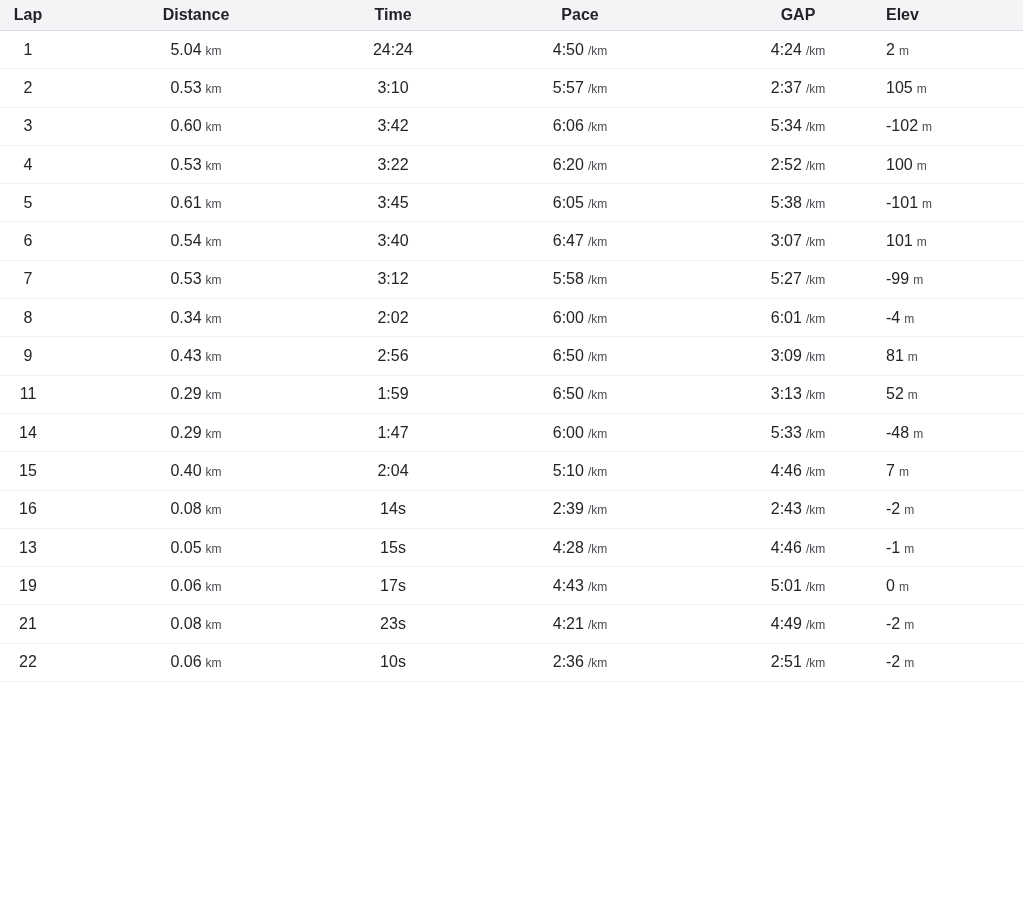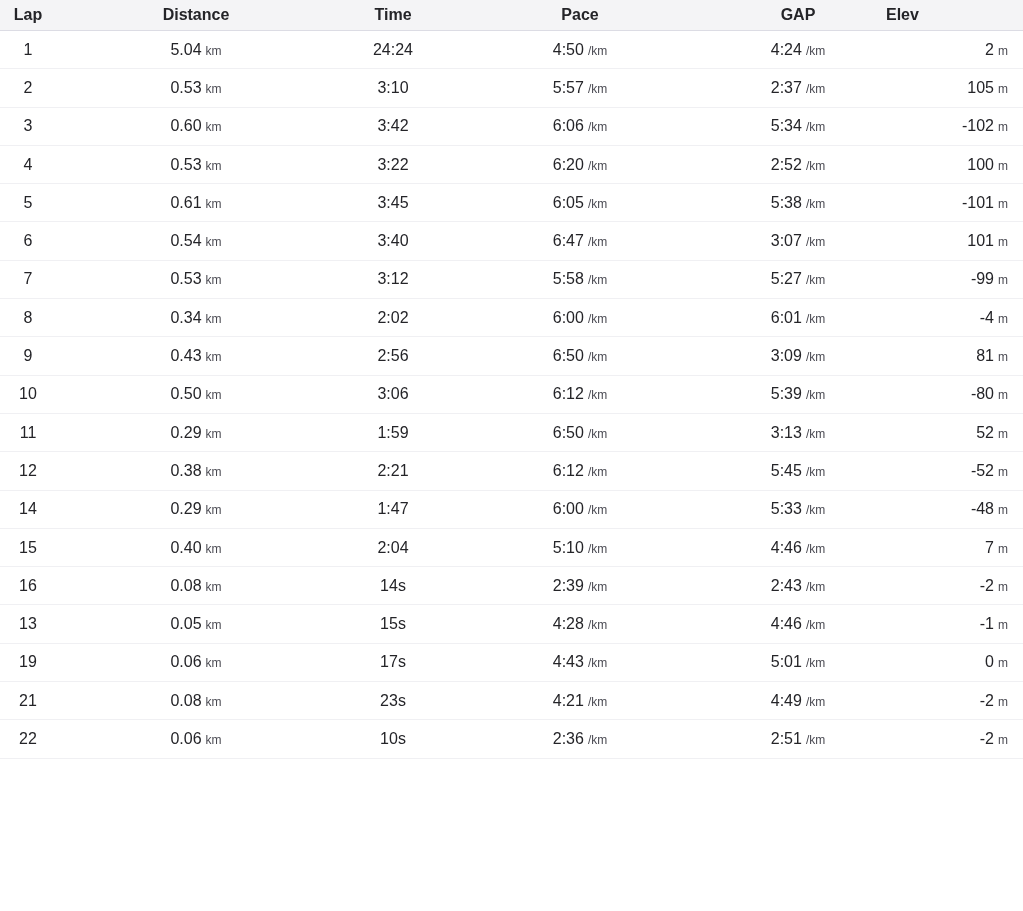--- a/index.html
+++ b/index.html
@@ -50,21 +50,21 @@
   tbody td {
     border-bottom: 1px solid #f0f0f3;
     font-size: 16px;
     font-weight: 500;
     text-align: center;
     padding: 0;
     white-space: nowrap;
     vertical-align: middle;
   }
   tbody td.col-elev {
-    text-align: right;
+    text-align: left;
     padding-right: 15px;
   }
   .unit {
     font-size: 12px;
     font-weight: 400;
     color: #4a4a52;
     margin-left: 4px;
   }
 </style>
 </head>
@@ -265,76 +265,36 @@
     </td>
     <td class="col-gap">
       <span class="val">3:09</span><span class="unit">/km</span>
     </td>
     <td class="col-elev">
       <span class="val">81</span><span class="unit">m</span>
     </td>
   </tr>
       <tr>
     <td class="col-lap">
-      <span class="val">10</span>
-    </td>
-    <td class="col-distance">
-      <span class="val">0.50</span><span class="unit">km</span>
-    </td>
-    <td class="col-time">
-      <span class="val">3:06</span>
-    </td>
-    <td class="col-pace">
-      <span class="val">6:12</span><span class="unit">/km</span>
-    </td>
-    <td class="col-gap">
-      <span class="val">5:39</span><span class="unit">/km</span>
-    </td>
-    <td class="col-elev">
-      <span class="val">-80</span><span class="unit">m</span>
-    </td>
-  </tr>
-      <tr>
-    <td class="col-lap">
       <span class="val">11</span>
     </td>
     <td class="col-distance">
       <span class="val">0.29</span><span class="unit">km</span>
     </td>
     <td class="col-time">
       <span class="val">1:59</span>
     </td>
     <td class="col-pace">
       <span class="val">6:50</span><span class="unit">/km</span>
     </td>
     <td class="col-gap">
       <span class="val">3:13</span><span class="unit">/km</span>
     </td>
     <td class="col-elev">
       <span class="val">52</span><span class="unit">m</span>
-    </td>
-  </tr>
-      <tr>
-    <td class="col-lap">
-      <span class="val">12</span>
-    </td>
-    <td class="col-distance">
-      <span class="val">0.38</span><span class="unit">km</span>
-    </td>
-    <td class="col-time">
-      <span class="val">2:21</span>
-    </td>
-    <td class="col-pace">
-      <span class="val">6:12</span><span class="unit">/km</span>
-    </td>
-    <td class="col-gap">
-      <span class="val">5:45</span><span class="unit">/km</span>
-    </td>
-    <td class="col-elev">
-      <span class="val">-52</span><span class="unit">m</span>
     </td>
   </tr>
       <tr>
     <td class="col-lap">
       <span class="val">14</span>
     </td>
     <td class="col-distance">
       <span class="val">0.29</span><span class="unit">km</span>
     </td>
     <td class="col-time">

